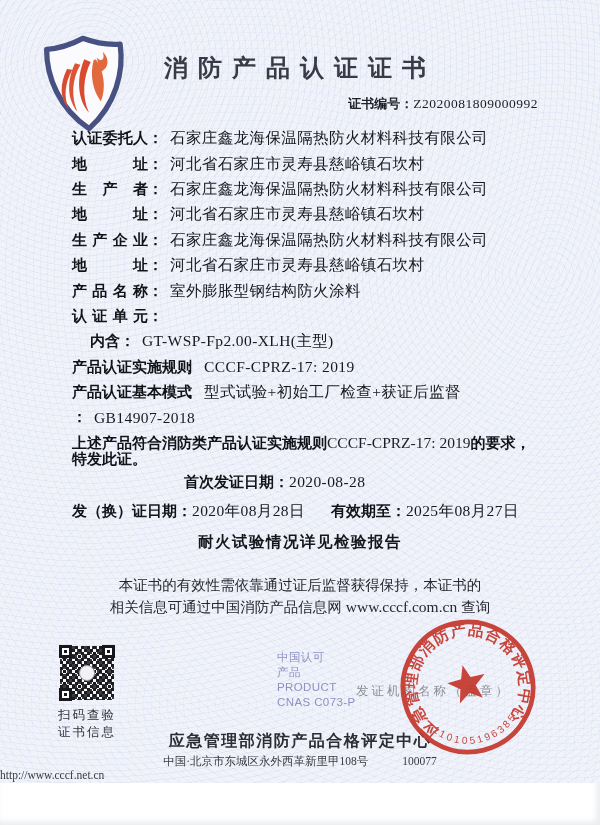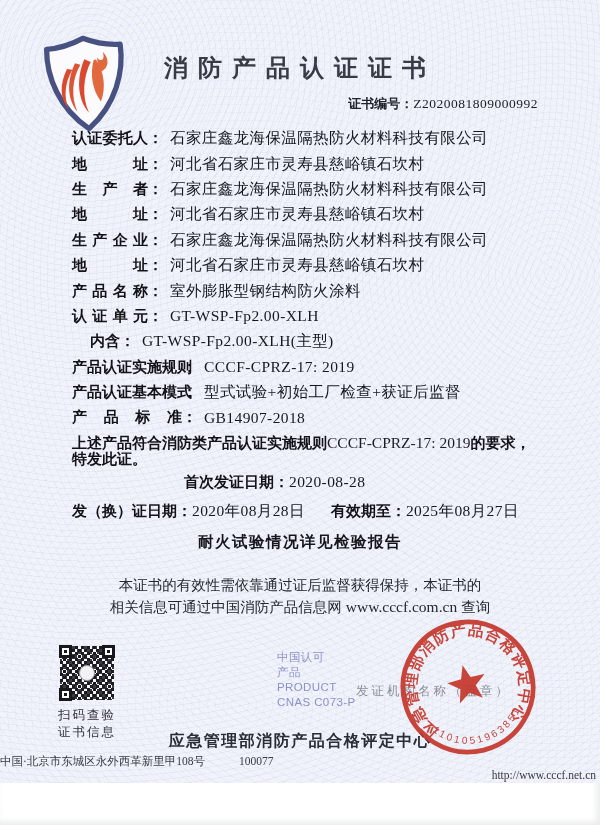--- a/index.html
+++ b/index.html
@@ -62,24 +62,24 @@
   .cnas-side { position:absolute; left:277px; top:650px; font-size:11.5px; line-height:15px;
                color:#8d91c4; letter-spacing:.4px; }
 
   .seal-hint { position:absolute; left:356px; top:683px; font-size:12.5px; letter-spacing:3px;
                color:#8c8d96; z-index:2; }
   .seal { position:absolute; left:397px; top:616px; width:142px; height:142px; z-index:3;
           transform:rotate(-14deg); opacity:.93; }
 
   .org  { position:absolute; left:0; right:0; top:731px; text-align:center; font-weight:700;
           font-size:16px; letter-spacing:1.5px; color:#2b2d35; z-index:2; }
-  .addr { position:absolute; left:0; right:0; top:754px; text-align:left;
+  .addr { position:absolute; left:0; right:0; top:754px; text-align:center;
           font-family:"Liberation Serif","DejaVu Serif",serif; font-size:11.5px; color:#383a42; z-index:2; }
   .addr .pc { margin-left:34px; }
-  .url  { position:absolute; left:0; right:4px; top:769px; text-align:right;
+  .url  { position:absolute; left:0; right:4px; top:769px; text-align:left;
           font-family:"Liberation Serif","DejaVu Serif",serif; font-size:11.5px; color:#383a42; z-index:2; }
 </style>
 </head>
 <body>
 
 <div class="page">
   <div class="pattern"></div>
 
   <div class="content">
 
@@ -134,39 +134,37 @@
           <span class="val">河北省石家庄市灵寿县慈峪镇石坎村</span>
       </div>
       <div class="frow">
         <span class="lbl w5">产品名称</span>
           <span class="lbl colon">：</span>
           <span class="val">室外膨胀型钢结构防火涂料</span>
       </div>
       <div class="frow">
         <span class="lbl w5">认证单元</span>
           <span class="lbl colon">：</span>
-          <span class="val">GT-WSP-Fp2.00-XLH</span>
       </div>
       <div class="frow ind">
         <span class="lbl">内含</span>
           <span class="lbl colon">：</span>
           <span class="val">GT-WSP-Fp2.00-XLH(主型)</span>
       </div>
       <div class="frow">
         <span class="lbl w8">产品认证实施规则</span>
           <span class="lbl colon">：</span>
           <span class="val">CCCF-CPRZ-17: 2019</span>
       </div>
       <div class="frow">
         <span class="lbl w8">产品认证基本模式</span>
           <span class="lbl colon">：</span>
           <span class="val">型式试验+初始工厂检查+获证后监督</span>
       </div>
       <div class="frow">
-        <span class="lbl w8">产品标准</span>
           <span class="lbl colon">：</span>
           <span class="val">GB14907-2018</span>
       </div>
     </div>
 
     <p class="statement">
       <span class="b">上述产品符合消防类产品认证实施规则</span><span class="sv">CCCF-CPRZ-17: 2019</span><span class="b">的要求，特发此证。</span>
     </p>
 
     <div class="first-issue">

